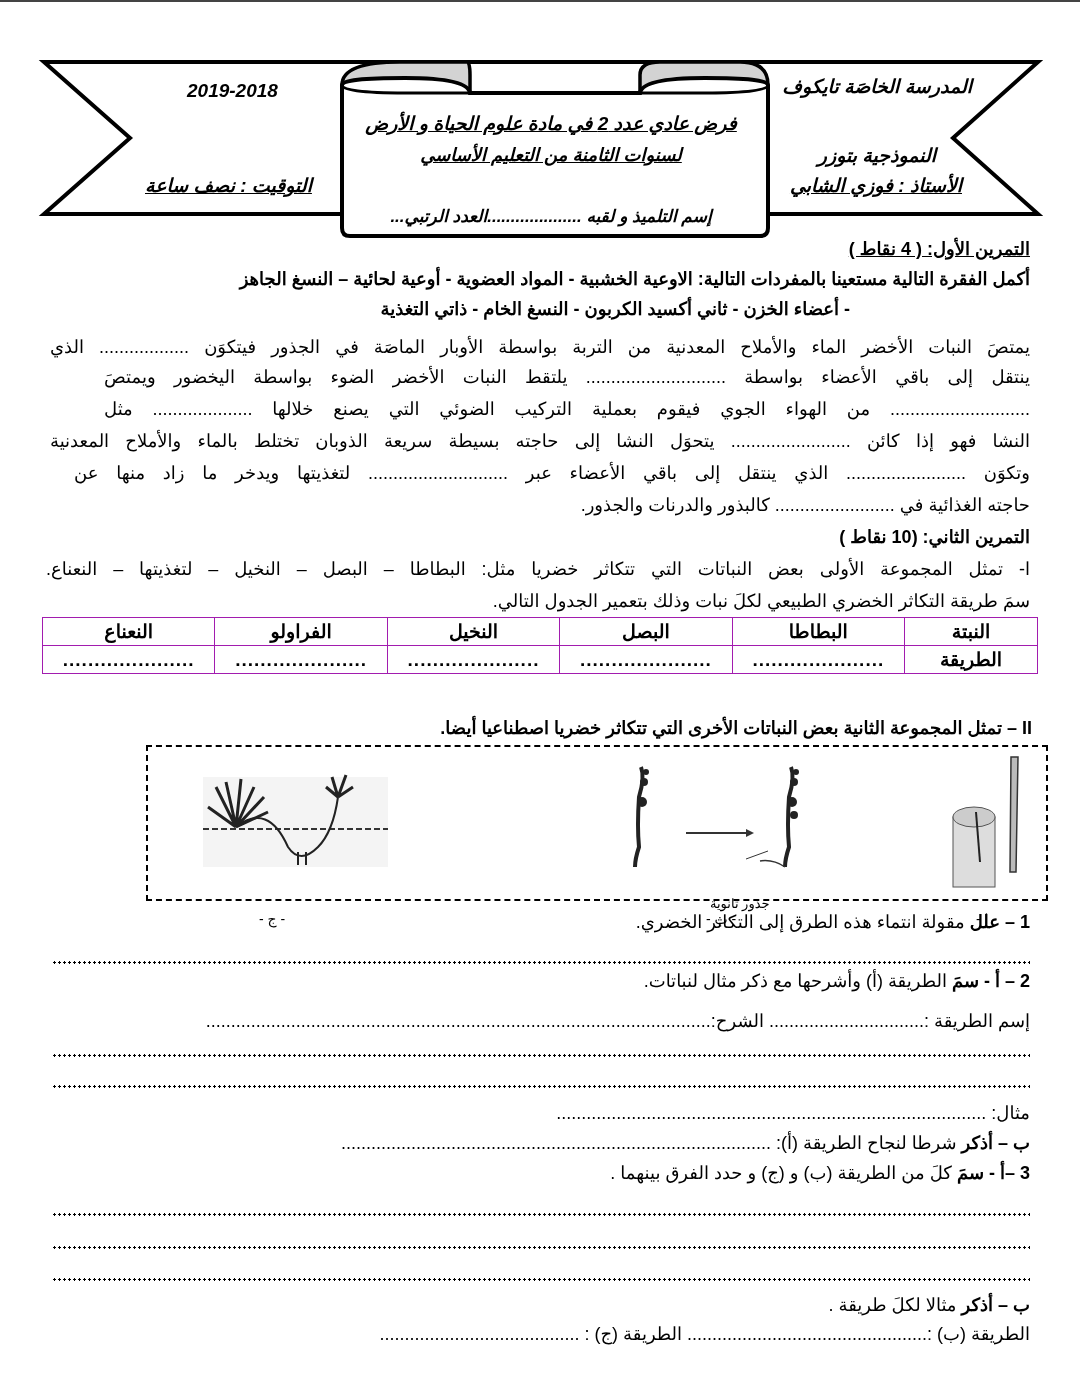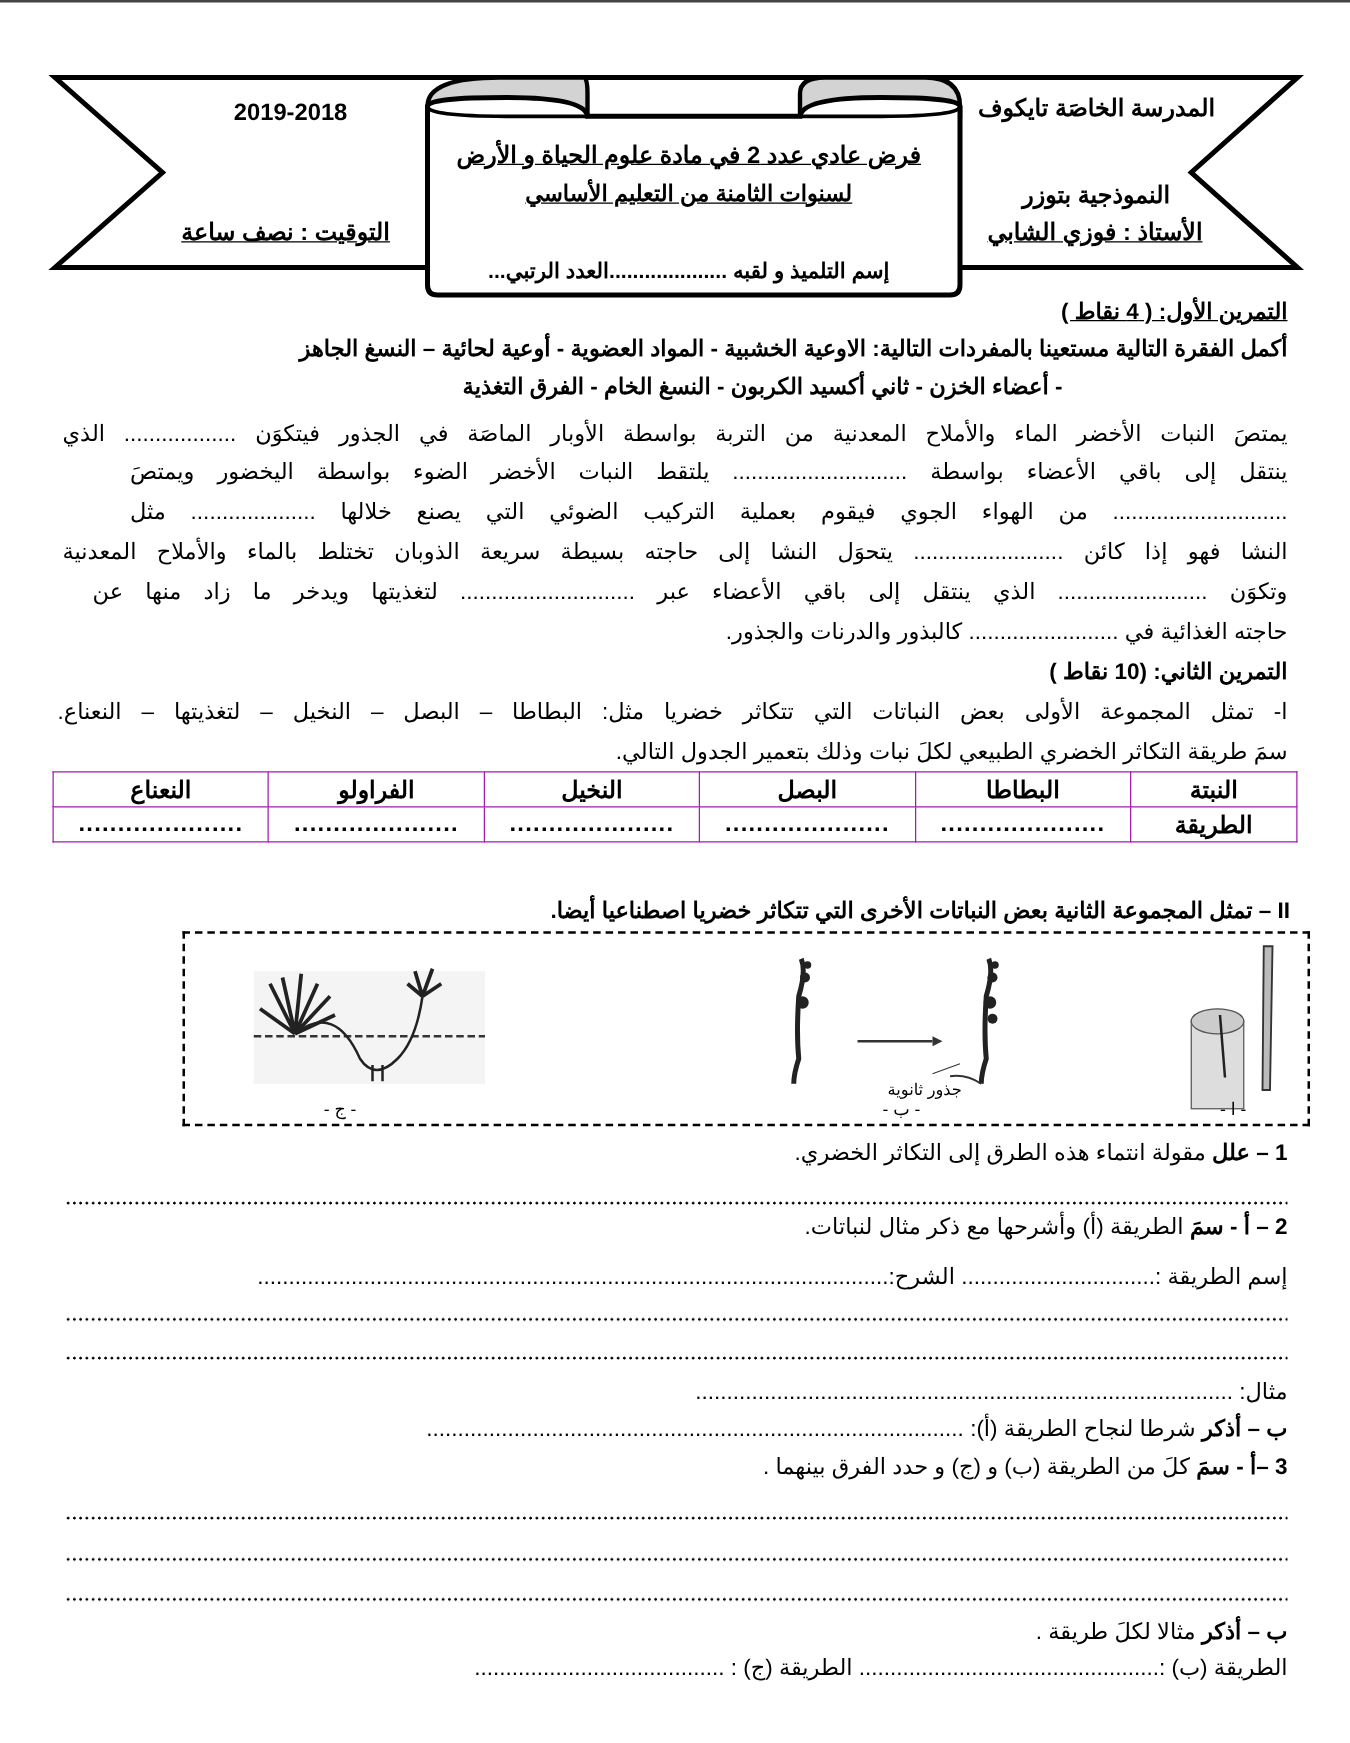--- a/index.html
+++ b/index.html
@@ -1,38 +1,38 @@
 <!DOCTYPE html>
 <html><head>
 <meta charset="utf-8">
 <style>
   html, body { margin:0; padding:0; background:#fff; }
   body { width:1080px; height:1394px; position:relative; overflow:hidden;
          font-family:"Liberation Sans", sans-serif; color:#000; }
   .topline { position:absolute; left:0; top:0; width:1080px; height:2px; background:#444; }
   #banner { position:absolute; left:0; top:0; width:1080px; height:245px; }
-  .abs { position:absolute; white-space:nowrap; direction:rtl; }
+  .abs { position:absolute; white-space:nowrap; direction:rtl;font-style:italic; }
   .bold { font-weight:bold; }
   .u { text-decoration:underline; }
   .hdr { font-size:19px; font-weight:bold; }
   .ctr { font-size:19px; font-weight:bold; text-decoration:underline; }
   .body-line { position:absolute; right:50px; left:50px; direction:rtl; font-size:18px;
                text-align:justify; text-align-last:justify; white-space:nowrap; }
   .line-right { position:absolute; right:50px; direction:rtl; font-size:18px; white-space:nowrap; }
   .dotline { position:absolute; left:52px; right:50px; height:3px;
              background-image:radial-gradient(circle, #000 1px, transparent 1.3px);
              background-size:5px 3px; background-repeat:repeat-x; }
   table.plants { position:absolute; left:42px; top:617px; width:996px; border-collapse:collapse;
                  direction:rtl; font-size:19px; font-weight:bold; }
   table.plants td { border:1px solid #a21caf; height:27px; text-align:center; padding:0 6px; }
   table.plants td.first { text-align:center; width:120px; }
   .dots { letter-spacing:1px; font-weight:bold; }
   #figbox { position:absolute; left:146px; top:745px; width:898px; height:152px;
             border:2px dashed #000; border-style:dashed; }
-  .figlabel { position:absolute; font-size:14px; direction:rtl; }
+  .figlabel { position:absolute; font-size:14px; direction:rtl;margin-top:32px; }
 </style>
 </head>
 <body>
 
 <div class="topline"></div>
 
 <svg id="banner" viewBox="0 0 1080 245">
 
   <polygon points="44,62 1038,62 953,138 1038,214 44,214 130,138" fill="#fff" stroke="#000" stroke-width="4"></polygon>
 
@@ -49,21 +49,21 @@
 <div class="abs hdr" style="right:144px; top:144px;">النموذجية بتوزر</div>
 <div class="abs hdr u" style="right:118px; top:174px;">الأستاذ : فوزي الشابي</div>
 <div class="abs hdr" style="left:187px; top:80px; direction:ltr;">2019-2018</div>
 <div class="abs hdr u" style="left:145px; top:174px;">التوقيت : نصف ساعة</div>
 <div class="abs ctr" style="left:345px; width:412px; top:112px; text-align:center;">فرض عادي عدد 2 في مادة علوم الحياة و الأرض</div>
 <div class="abs ctr" style="left:345px; width:412px; top:144px; text-align:center; font-size:18px;">لسنوات الثامنة من التعليم الأساسي</div>
 <div class="abs" style="left:345px; width:412px; top:206px; text-align:center; font-size:17px; font-weight:bold;">إسم التلميذ و لقبه ....................العدد الرتبي...</div>
 
 <div class="line-right bold u" style="top:238px; font-size:18px;">التمرين الأول: ( 4 نقاط )</div>
 <div class="line-right bold" style="top:268px; font-size:18px; left:50px; text-align:right;">أكمل الفقرة التالية مستعينا بالمفردات التالية:    الاوعية الخشبية -  المواد العضوية  - أوعية لحائية  – النسغ الجاهز</div>
-<div class="line-right bold" style="top:298px; right:230px; font-size:18px;">-        أعضاء الخزن     -     ثاني أكسيد الكربون   -     النسغ الخام   -  الفرق التغذية</div>
+<div class="line-right bold" style="top:298px; right:230px; font-size:18px;">-        أعضاء الخزن     -     ثاني أكسيد الكربون   -     النسغ الخام   -  ذاتي التغذية</div>
 
 <div class="body-line" style="top:336px;">يمتصَ النبات الأخضر الماء والأملاح المعدنية من التربة بواسطة الأوبار الماصَة في الجذور فيتكوَن .................. الذي</div>
 <div class="body-line" style="top:366px; left:104px;">ينتقل إلى باقي الأعضاء بواسطة ............................ يلتقط النبات الأخضر الضوء بواسطة اليخضور ويمتصَ</div>
 <div class="body-line" style="top:398px; left:104px;">............................ من الهواء الجوي فيقوم بعملية التركيب الضوئي التي يصنع خلالها .................... مثل</div>
 <div class="body-line" style="top:430px;">النشا فهو إذا كائن ........................ يتحوَل النشا إلى حاجته بسيطة سريعة الذوبان تختلط بالماء والأملاح المعدنية</div>
 <div class="body-line" style="top:462px;margin-left:24px;">وتكوَن ........................ الذي ينتقل إلى باقي الأعضاء عبر ............................ لتغذيتها ويدخر ما زاد منها عن</div>
 <div class="line-right" style="top:494px;">حاجته الغذائية في ........................ كالبذور والدرنات والجذور.</div>
 
 <div class="line-right bold" style="top:526px; font-size:18px;">التمرين الثاني: (10 نقاط )</div>
 <div class="line-right" style="top:558px; left:46px; text-align:justify; text-align-last:justify;">ا- تمثل المجموعة الأولى بعض النباتات التي تتكاثر خضريا مثل: البطاطا – البصل – النخيل – لتغذيتها – النعناع.</div>

